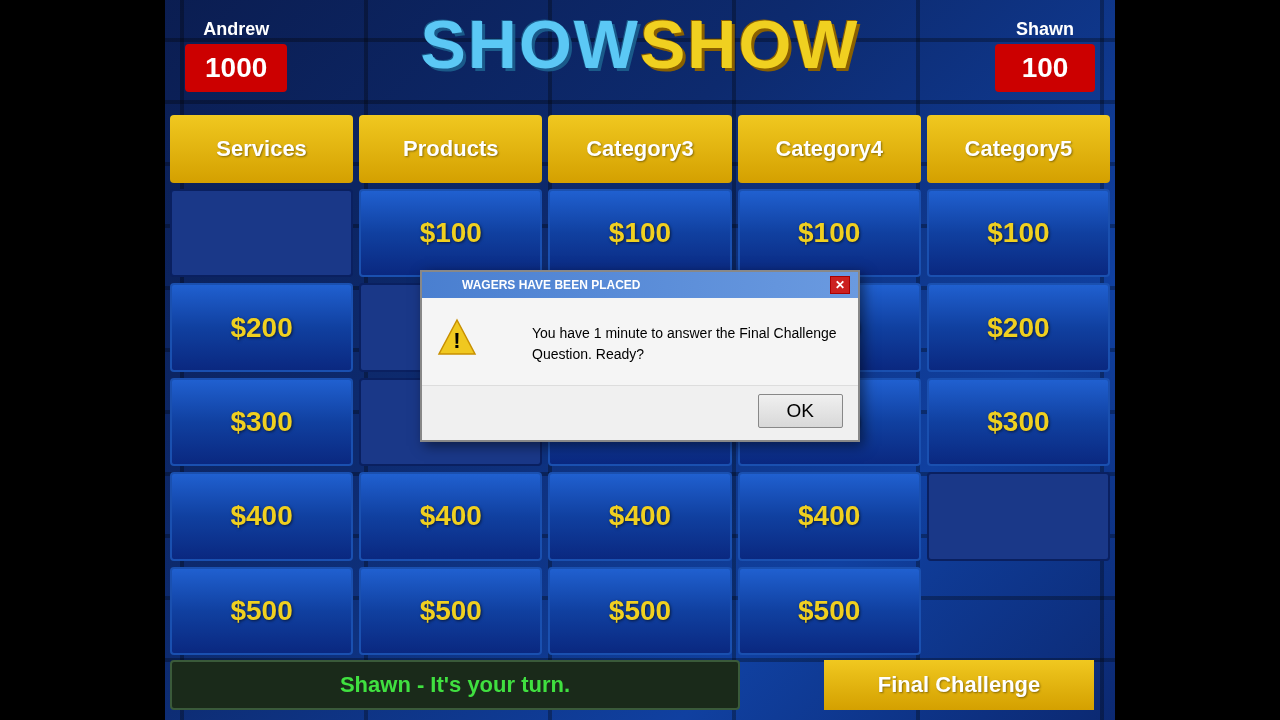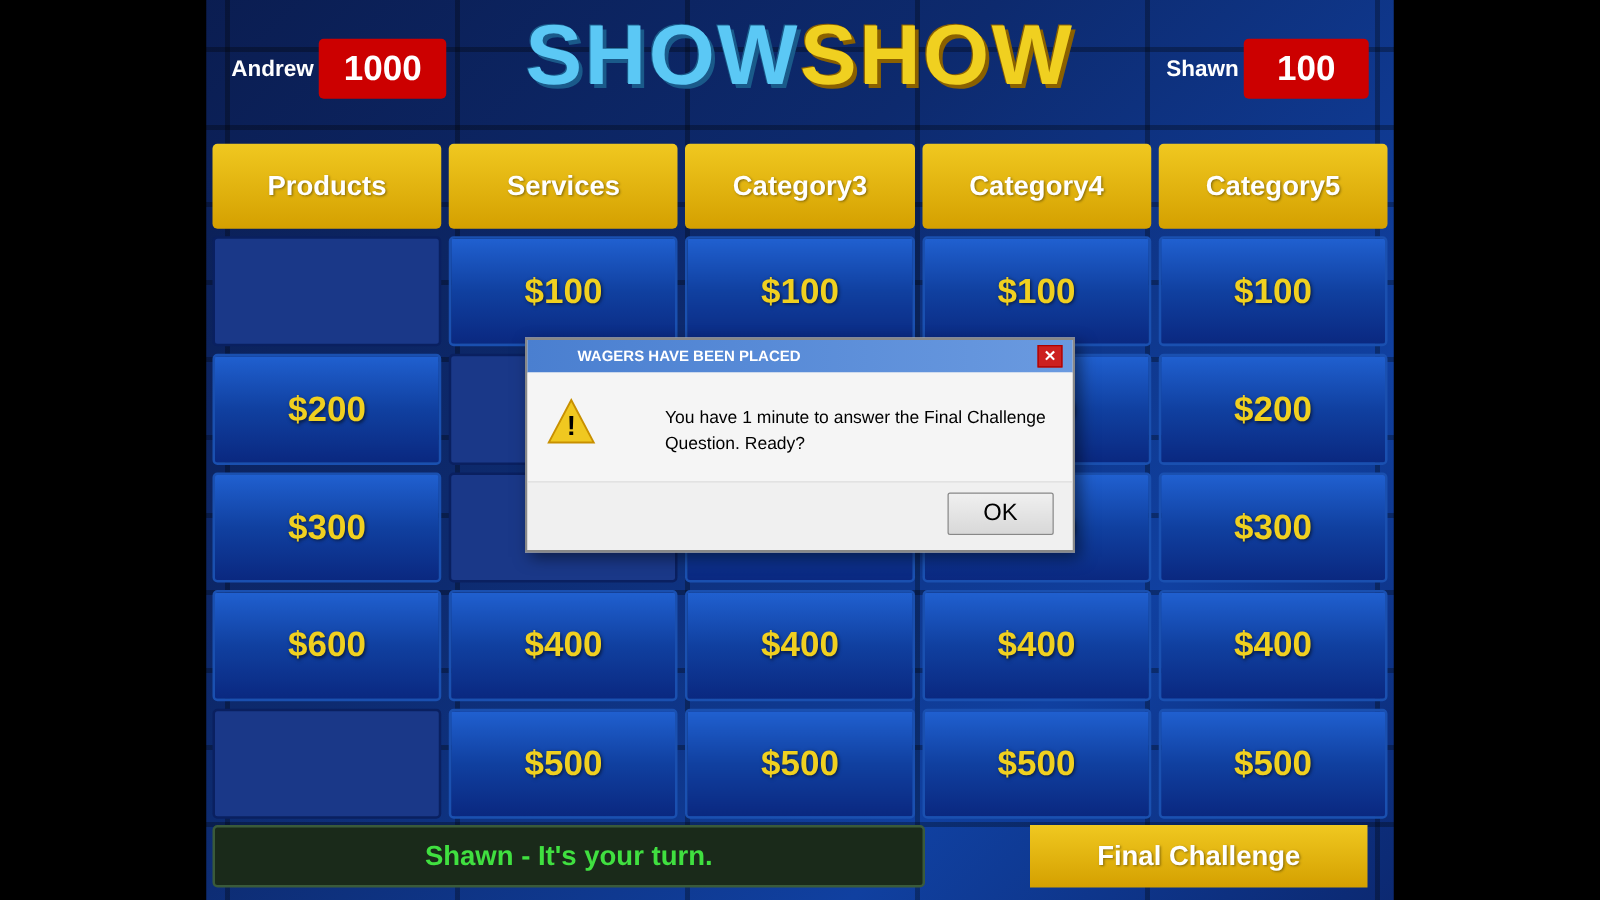--- a/index.html
+++ b/index.html
@@ -63,21 +63,21 @@
       top: 0; left: 165px; right: 165px;
       height: 110px;
       display: flex;
       align-items: center;
       justify-content: space-between;
       padding: 10px 20px;
     }
 
     .player-score {
       display: flex;
-      flex-direction: row;
+      flex-direction: column;
       align-items: center;
       gap: 4px;
     }
 
     .player-name {
       color: #fff;
       font-size: 18px;
       font-weight: bold;
     }
 
@@ -315,22 +315,22 @@
     </div>
 
     <div class="player-score">
       <span class="player-name">Shawn</span>
       <div class="score-box">100</div>
     </div>
   </div>
 
   <div class="board-grid">
 
+    <div class="category-cell">Services</div>
     <div class="category-cell">Products</div>
-    <div class="category-cell">Services</div>
     <div class="category-cell">Category3</div>
     <div class="category-cell">Category4</div>
     <div class="category-cell">Category5</div>
 
     <div class="money-cell empty"></div>
     <div class="money-cell">$100</div>
     <div class="money-cell">$100</div>
     <div class="money-cell">$100</div>
     <div class="money-cell">$100</div>
 
@@ -339,21 +339,20 @@
     <div class="money-cell">$200</div>
     <div class="money-cell">$200</div>
     <div class="money-cell">$200</div>
 
     <div class="money-cell">$300</div>
     <div class="money-cell empty"></div>
     <div class="money-cell">$300</div>
     <div class="money-cell">$300</div>
     <div class="money-cell">$300</div>
 
-    <div class="money-cell">$600</div>
     <div class="money-cell">$400</div>
     <div class="money-cell">$400</div>
     <div class="money-cell">$400</div>
     <div class="money-cell">$400</div>
 
     <div class="money-cell empty"></div>
     <div class="money-cell">$500</div>
     <div class="money-cell">$500</div>
     <div class="money-cell">$500</div>
     <div class="money-cell">$500</div>

